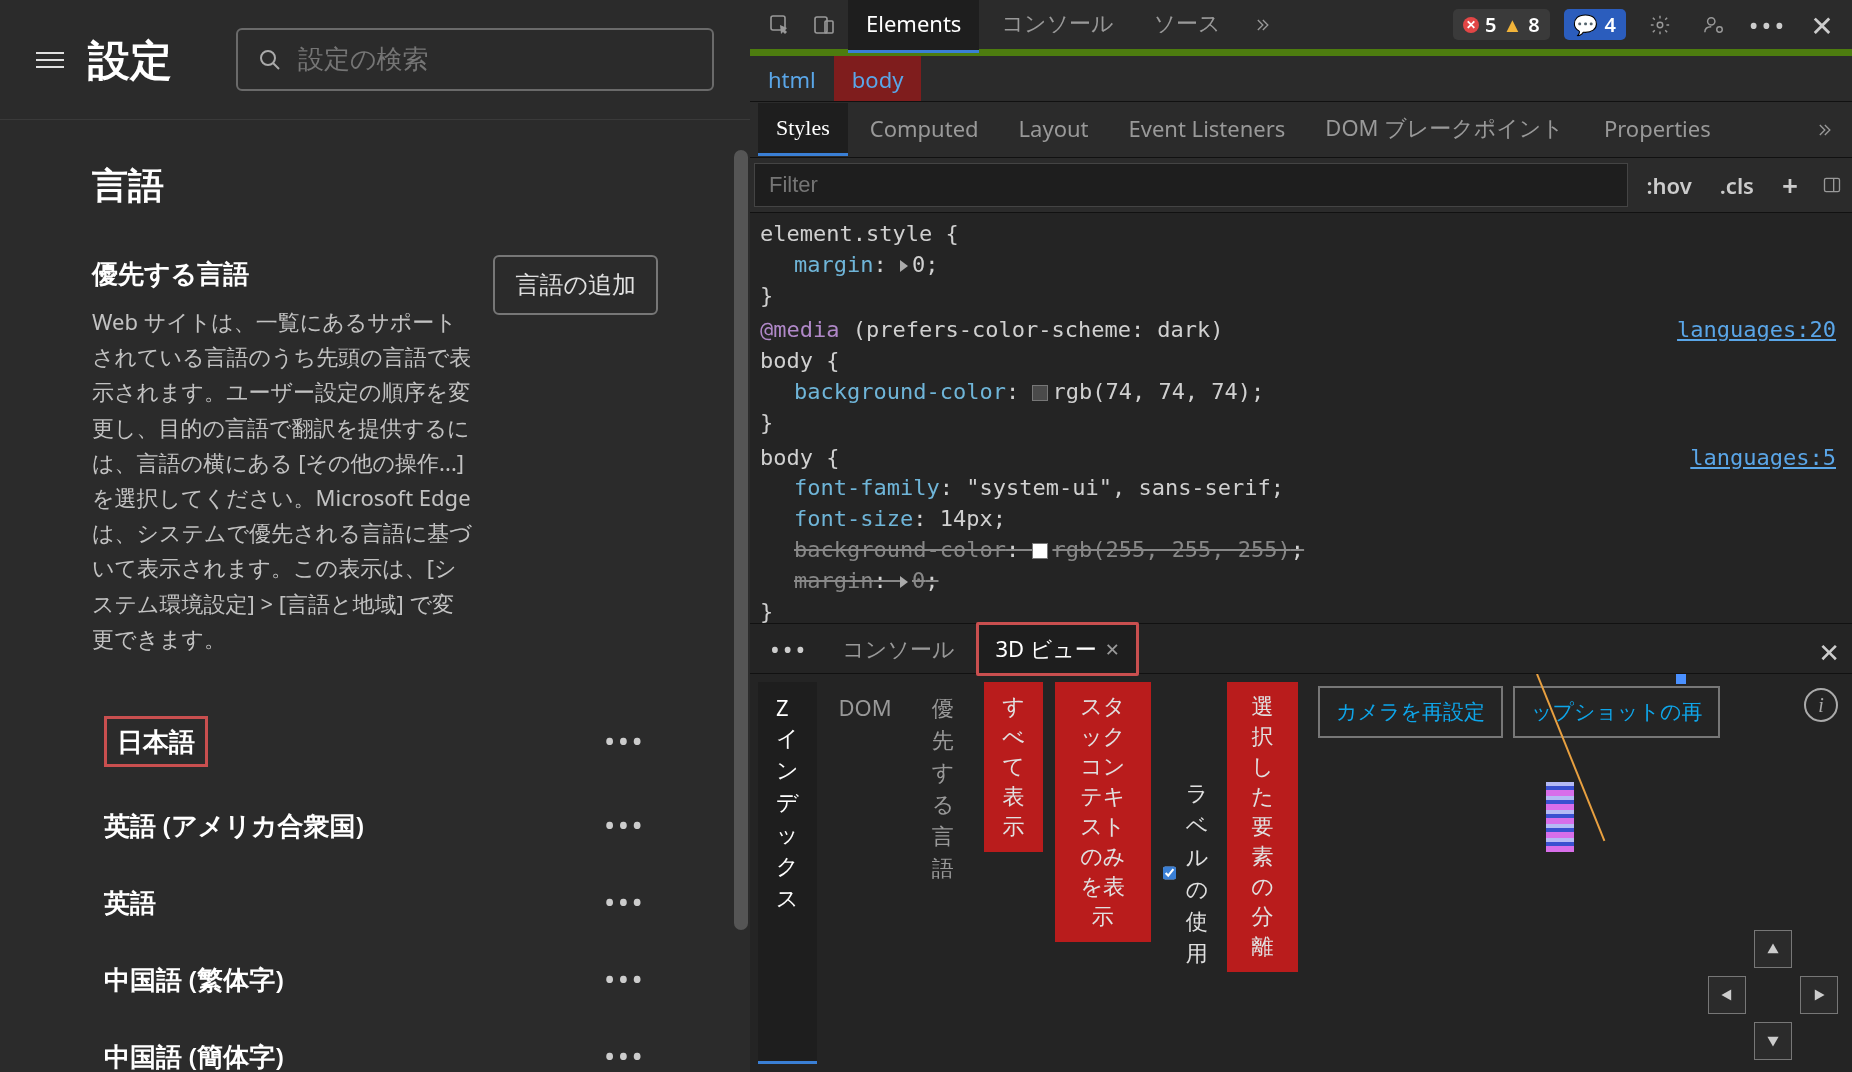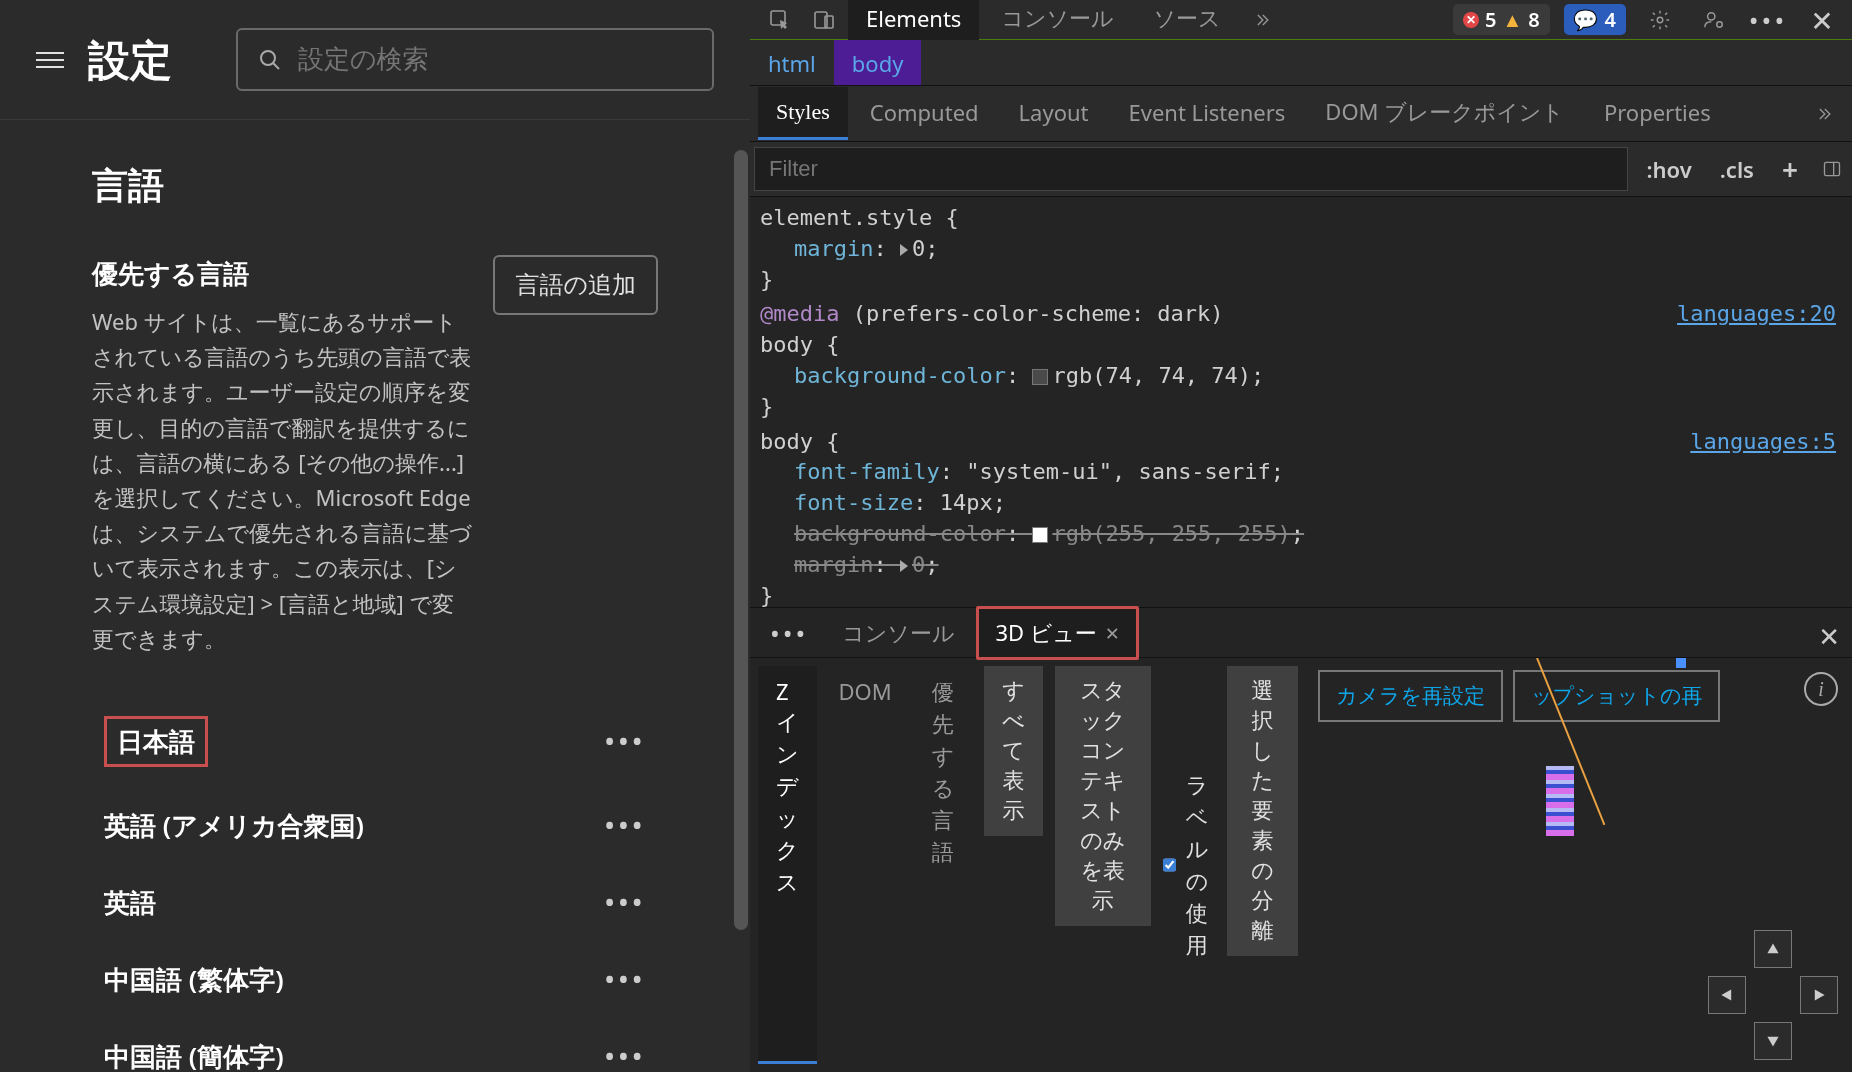--- a/index.html
+++ b/index.html
@@ -76,22 +76,22 @@
   position: absolute; right: 2px; top: 150px; width: 14px; height: 780px;
   background: #555; border-radius: 7px;
 }
 
 .devtools-pane {
   flex: 1; height: 100%; background: #242424;
   display: flex; flex-direction: column;
 }
 .dt-toolbar {
   display: flex; align-items: center; gap: 4px;
-  padding: 2px 10px; background: #2b2b2b; height: 40px;
-  border-bottom: 1px solid #4d7c0f;
+  padding: 2px 10px; background: #2b2b2b; height: 56px;
+  border-bottom: 7px solid #4d7c0f;
 }
 .dt-icon-btn {
   width: 40px; height: 40px; display: flex; align-items: center; justify-content: center;
   cursor: pointer; border-radius: 3px;
 }
 .dt-icon-btn svg { stroke: #999; fill: none; stroke-width: 1.6; }
 .dt-tab {
   padding: 12px 18px; font-size: 22px; color: #999; cursor: pointer;
   border-bottom: 3px solid transparent;
 }
@@ -103,21 +103,21 @@
 }
 .badge-errwarn { background: #3a3a3a; color: #fff; }
 .badge-errwarn .err-dot { width:16px; height:16px; border-radius:50%; background:#e24646; display:inline-block; font-size:12px; color:#fff; text-align:center; line-height:16px;}
 .badge-errwarn .warn-icon { color: #f2b43a; }
 .badge-issue { background: #2b5dbd; color: #fff; }
 .dt-breadcrumb {
   display: flex; gap: 0; font-size: 22px; background: #2b2b2b;
   border-bottom: 1px solid #111; height: 46px; align-items: stretch;
 }
 .dt-bc-item { padding: 8px 18px; color: #5aa6e8; display:flex; align-items:center; }
-.dt-bc-item.active { background: #4c1d95; }
+.dt-bc-item.active { background: #7f1d1d; }
 .dt-subtabs {
   display: flex; gap: 4px; background: #2b2b2b; height: 56px;
   align-items: center; padding: 0 8px; border-bottom: 1px solid #111;
 }
 .dt-subtab { padding: 12px 18px; font-size: 22px; color: #999; cursor: pointer;
   border-bottom: 3px solid transparent; }
 .dt-subtab.active { color: #fff; border-bottom-color: #3a7fd5; background: #1e1e1e; font-family: Liberation Serif, serif; }
 .dt-filter-row {
   display: flex; align-items: center; background: #2b2b2b;
   border-bottom: 1px solid #111;
@@ -164,21 +164,21 @@
 .drawer-close-x { color:#999; cursor:pointer; font-size:18px;}
 .drawer-close { position:absolute; right:12px; top:10px; font-size:26px; color:#ccc; cursor:pointer;}
 .drawer-body { display: flex; flex: 1; overflow: hidden; }
 .drawer-left {
   width: 556px; padding: 8px; display: flex; gap: 12px;
 }
 .drawer-sub-tabs { display:flex; gap:4px; }
 .drawer-sub-tab { padding: 10px 18px; font-size: 22px; color:#999; cursor:pointer; border-bottom:3px solid transparent;}
 .drawer-sub-tab.active { color:#fff; border-bottom-color:#3a7fd5; background:#1e1e1e;}
 .drawer-btn {
-  background:#404040; border:none; color:#e0e0e0; font-size:22px;
+  background:#b91c1c; border:none; color:#e0e0e0; font-size:22px;
   padding:10px 18px; cursor:pointer; align-self:flex-start;
 }
 .drawer-check { display:flex; align-items:center; gap:10px; font-size:22px; color:#e0e0e0; }
 .drawer-check input { width:20px; height:20px; accent-color:#3a7fd5;}
 .drawer-right {
   flex:1; position:relative; background:#242424; overflow:hidden;
 }
 .cam-btns { position:absolute; top:12px; left:12px; display:flex; gap:10px;}
 .cam-btn { border:2px solid #777; background:transparent; color:#0ea5e9; font-size:21px; padding:10px 16px; cursor:pointer; white-space:nowrap;}
 .info-circle { position:absolute; top:14px; right:14px; width:34px; height:34px; border:2px solid #aaa; border-radius:50%; display:flex; align-items:center; justify-content:center; font-size:20px; color:#aaa; cursor:pointer; font-style:italic; font-family:serif;}

